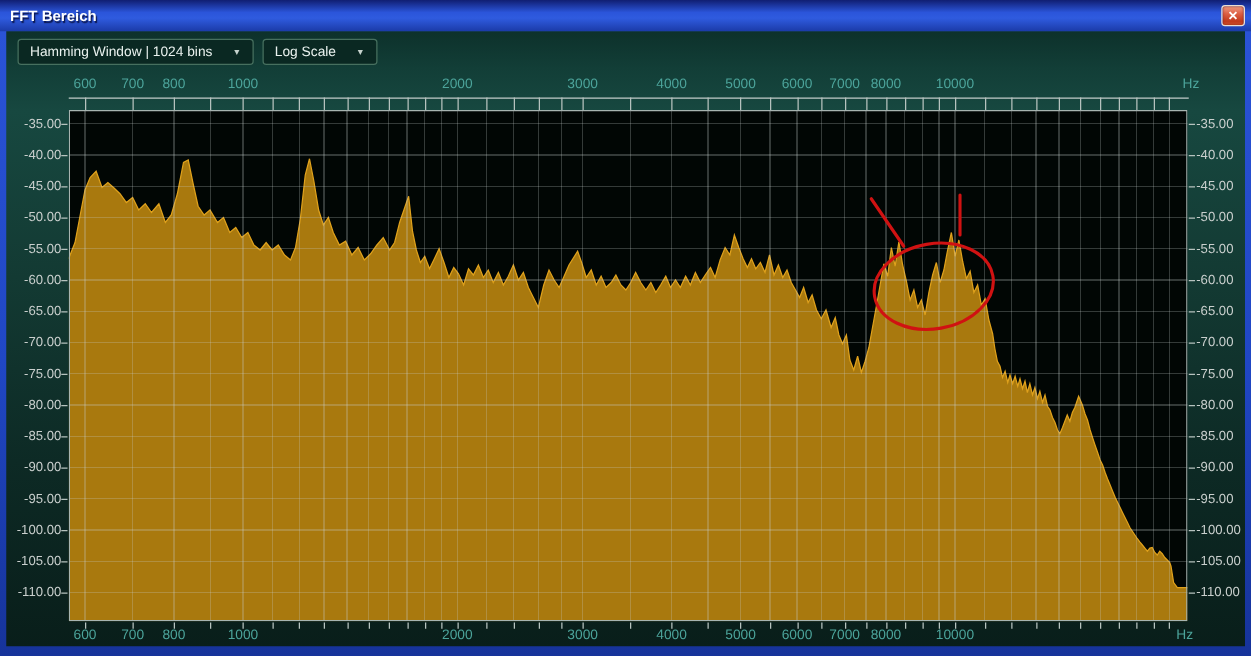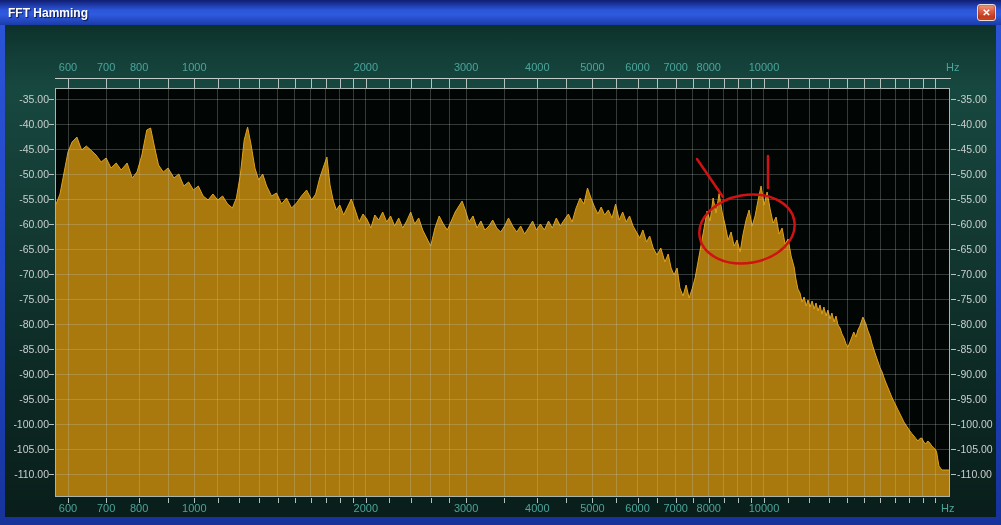--- a/index.html
+++ b/index.html
@@ -41,26 +41,36 @@
   .tick{position:absolute;background:#B6C2BE;}
   .rulerline{position:absolute;background:#C2CCC9;height:1px;}
   .anno{position:absolute;color:#D01212;font-size:13.5px;line-height:19px;letter-spacing:0.2px;white-space:nowrap;}
   svg{position:absolute;display:block;}
 </style>
 </head>
 <body>
 
 <div class="window">
   <div class="titlebar">
-    <span class="title">FFT Hamming</span>
+    <span class="title">FFT Bereich</span>
     <div class="closebtn">
       <span>✕</span>
     </div>
   </div>
   <div class="content">
+    <div class="toolbar">
+      <div class="dd">
+        <span>Hamming Window | 1024 bins</span>
+        <span class="arr">▼</span>
+      </div>
+      <div class="dd">
+        <span>Log Scale</span>
+        <span class="arr">▼</span>
+      </div>
+    </div>
     <div class="chart" id="chart">
       <div class="anno" id="anno" style="left: 647px; top: 59px; color: rgb(208, 18, 18);">
         <div>diesen Bereich empfinde ich als zu</div>
         <div>spitz - gehypt / nervig</div>
       </div>
     <div class="rulerline" style="left: 50px; top: 20px; width: 896px;"></div>
         <div class="tick" style="left: 63px; top: 20px; width: 1px; height: 10px;"></div>
         <div class="tick" style="left: 63px; top: 440px; width: 1px; height: 5px;"></div>
         <div class="tick" style="left: 101.133px; top: 20px; width: 1px; height: 10px;"></div>
         <div class="tick" style="left: 101.133px; top: 440px; width: 1px; height: 5px;"></div>

